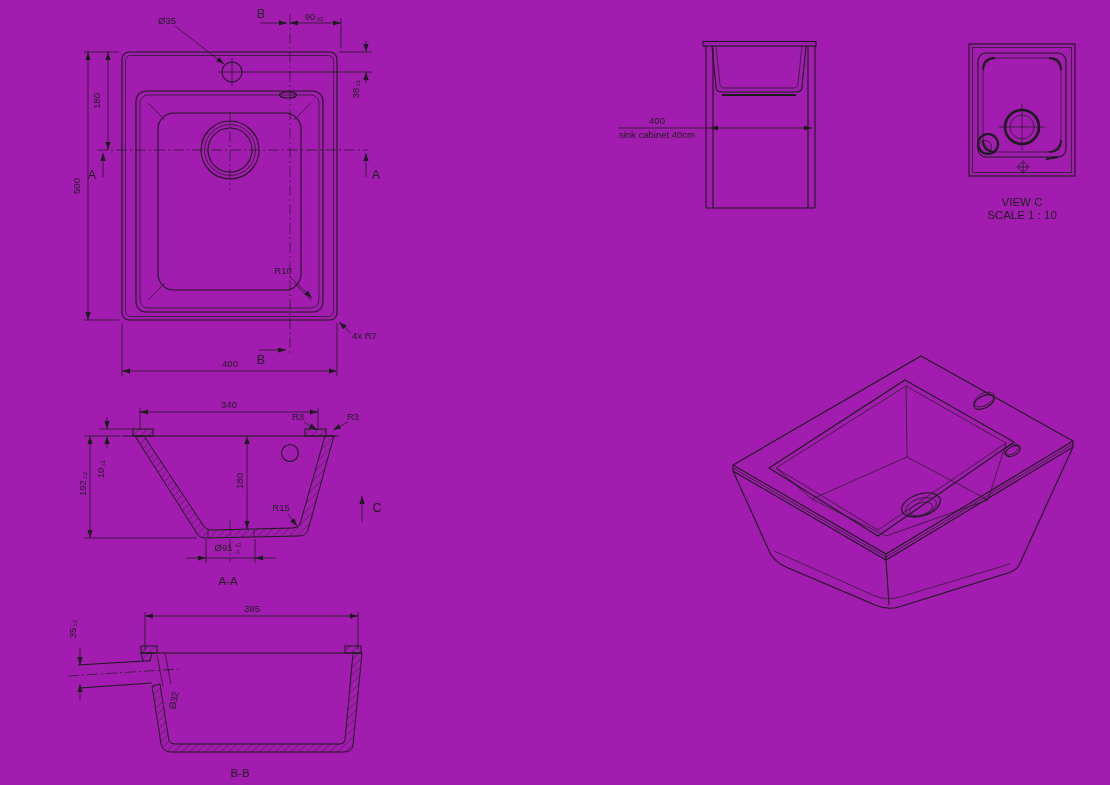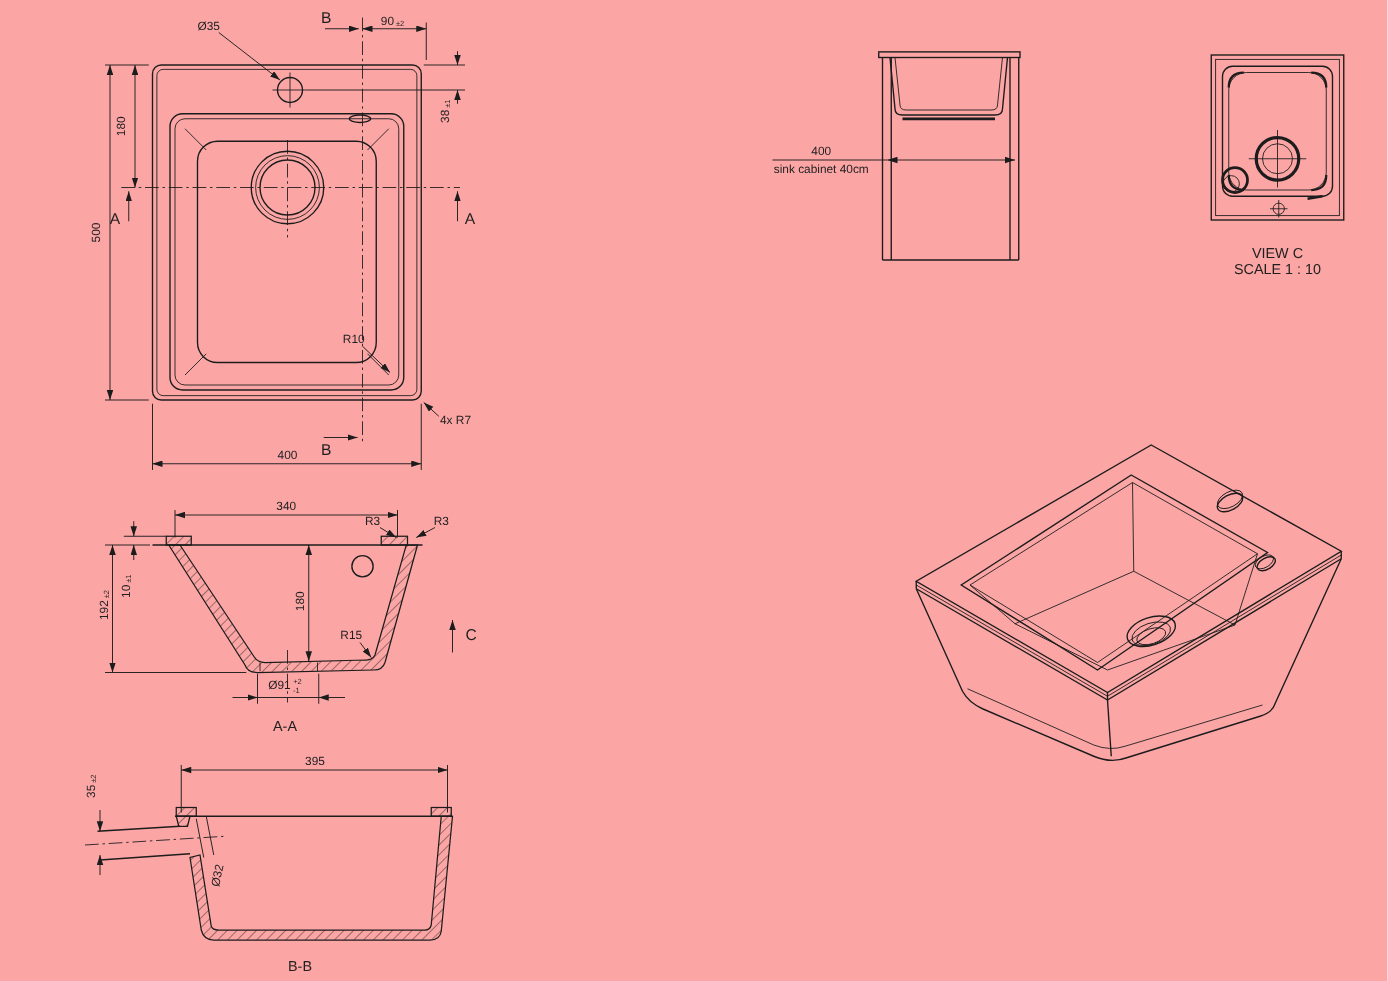--- a/index.html
+++ b/index.html
@@ -1,16 +1,16 @@
 <!DOCTYPE html>
 <html><head>
 <meta charset="utf-8">
 <style>
   html,body{margin:0;padding:0;background:#ffffff;}
-  .canvas{position:relative;width:1110px;height:785px;background:#fca5a5;overflow:hidden;
+  .canvas{position:relative;width:1110px;height:785px;background:#a21caf;overflow:hidden;
           font-family:"Liberation Sans",sans-serif;}
   svg{position:absolute;left:0;top:0;}
   text{fill:#1f1f1f;font-family:"Liberation Sans",sans-serif;}
   .dim{font-size:9.5px;}
   .tol{font-size:6px;}
   .letter{font-size:12.5px;}
   .title{font-size:11.5px;}
   .ln{stroke:#1c1c1c;stroke-width:1.1;fill:none;}
   .ln2{stroke:#1c1c1c;stroke-width:0.7;fill:none;}
   .dimln{stroke:#1c1c1c;stroke-width:0.75;fill:none;}

